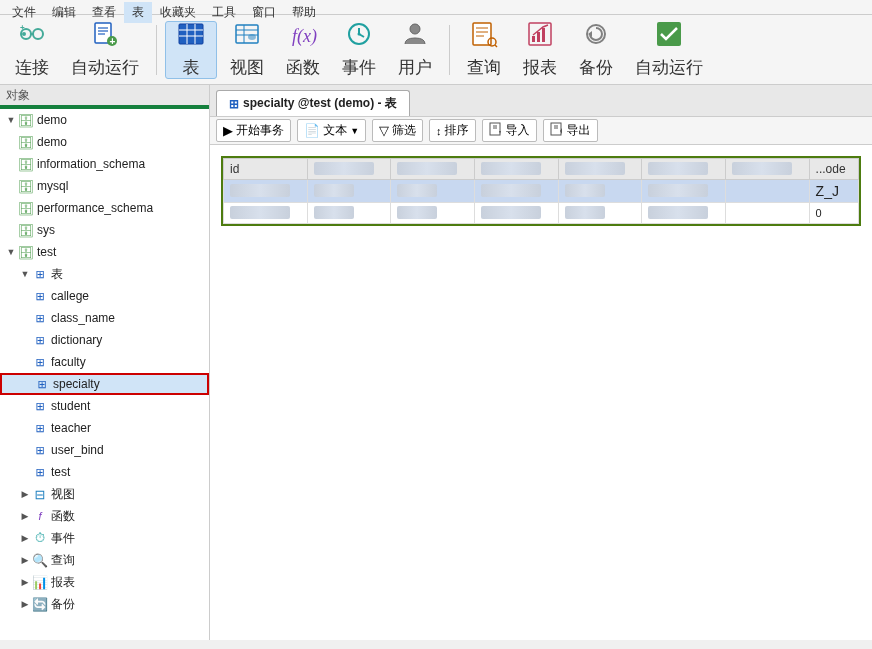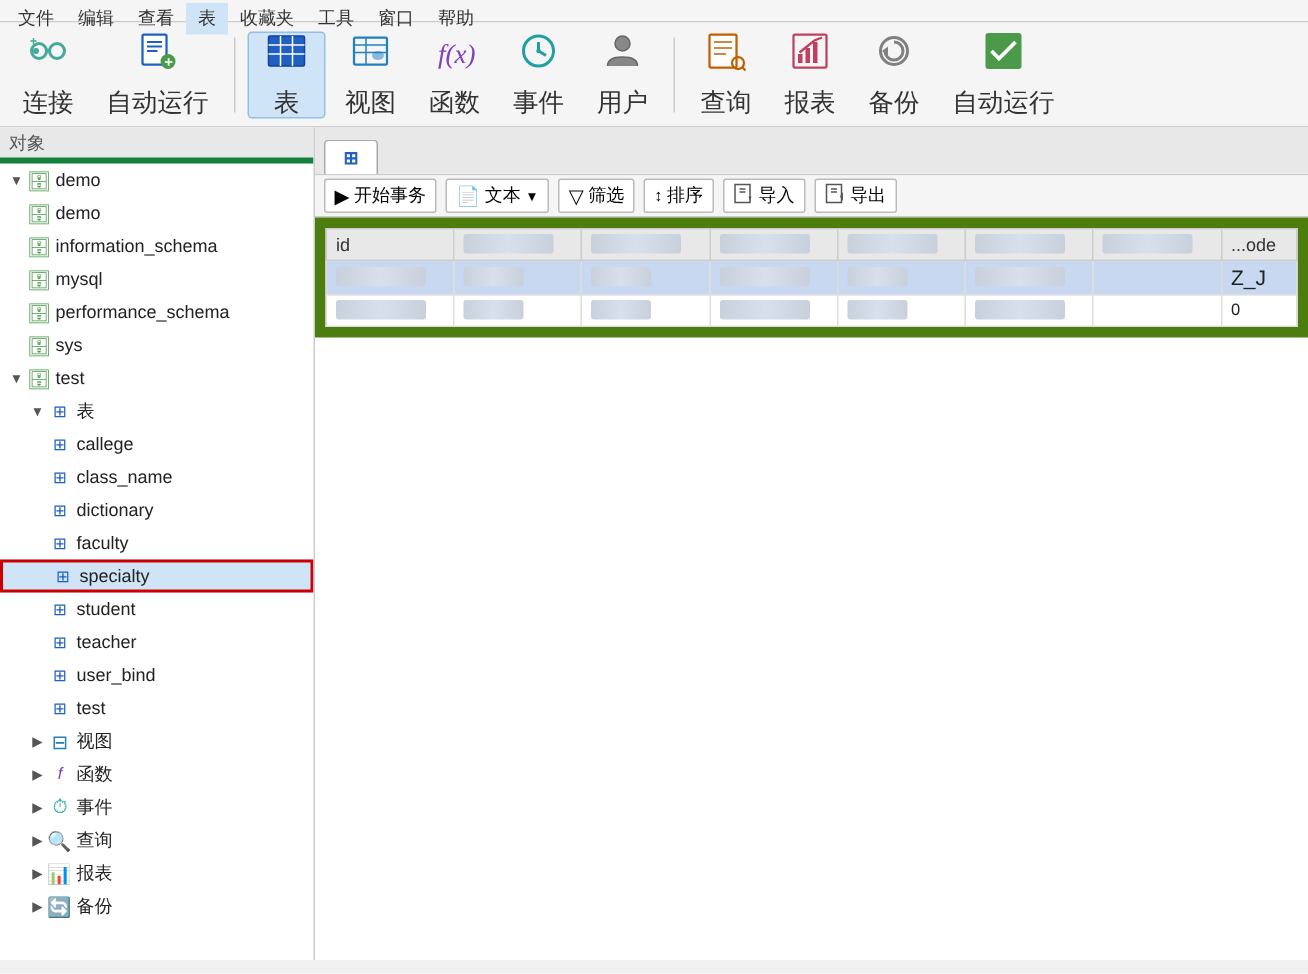--- a/index.html
+++ b/index.html
@@ -189,22 +189,22 @@
       border: 1px solid #bbb;
       border-radius: 2px;
       cursor: pointer;
       font-size: 12px;
     }
     .tab-tool-icon { font-size: 13px; }
 
     
     .table-content {
       padding: 0;
-      border: 7px solid #4d7c0f;
-      margin: 0;
+      border: 2px solid #4d7c0f;
+      margin: 11px;
     }
     .data-table {
       width: 100%;
       border-collapse: collapse;
       font-size: 12px;
     }
     .data-table th {
       background: #e8e8e8;
       border: 1px solid #ccc;
       padding: 3px 6px;
@@ -515,20 +515,21 @@
       <span class="tree-icon backup-icon">🔄</span>
       <span>备份</span>
     </div>
   </div>
 
   <div class="content-area">
 
     <div class="tab-bar">
       <div class="tab-item active">
         <span style="color:#2060c0;">⊞</span>
+        <span>specialty @test (demo) - 表</span>
       </div>
     </div>
 
     <div class="tab-pane">
 
       <div class="tab-toolbar">
         <button class="tab-tool-btn">
           <span class="tab-tool-icon">▶</span>
           <span>开始事务</span>
         </button>

